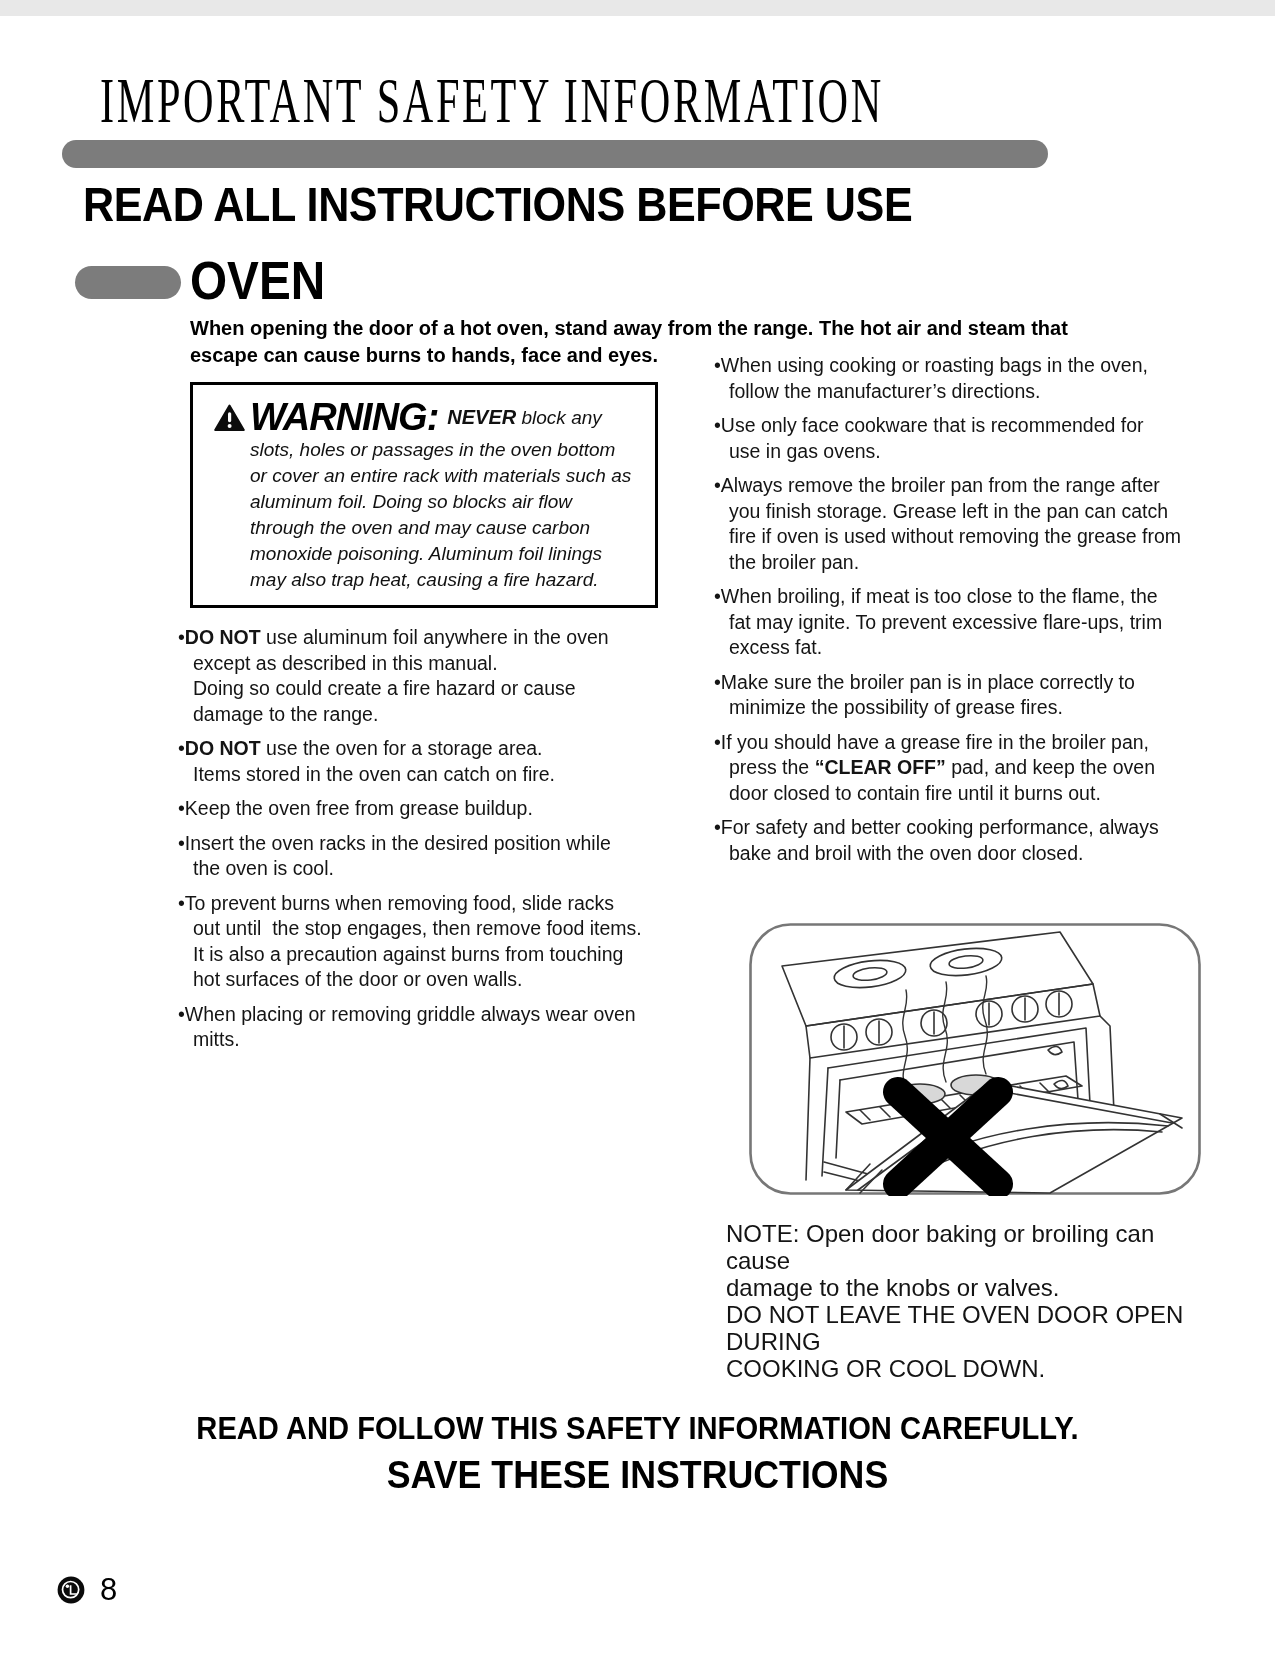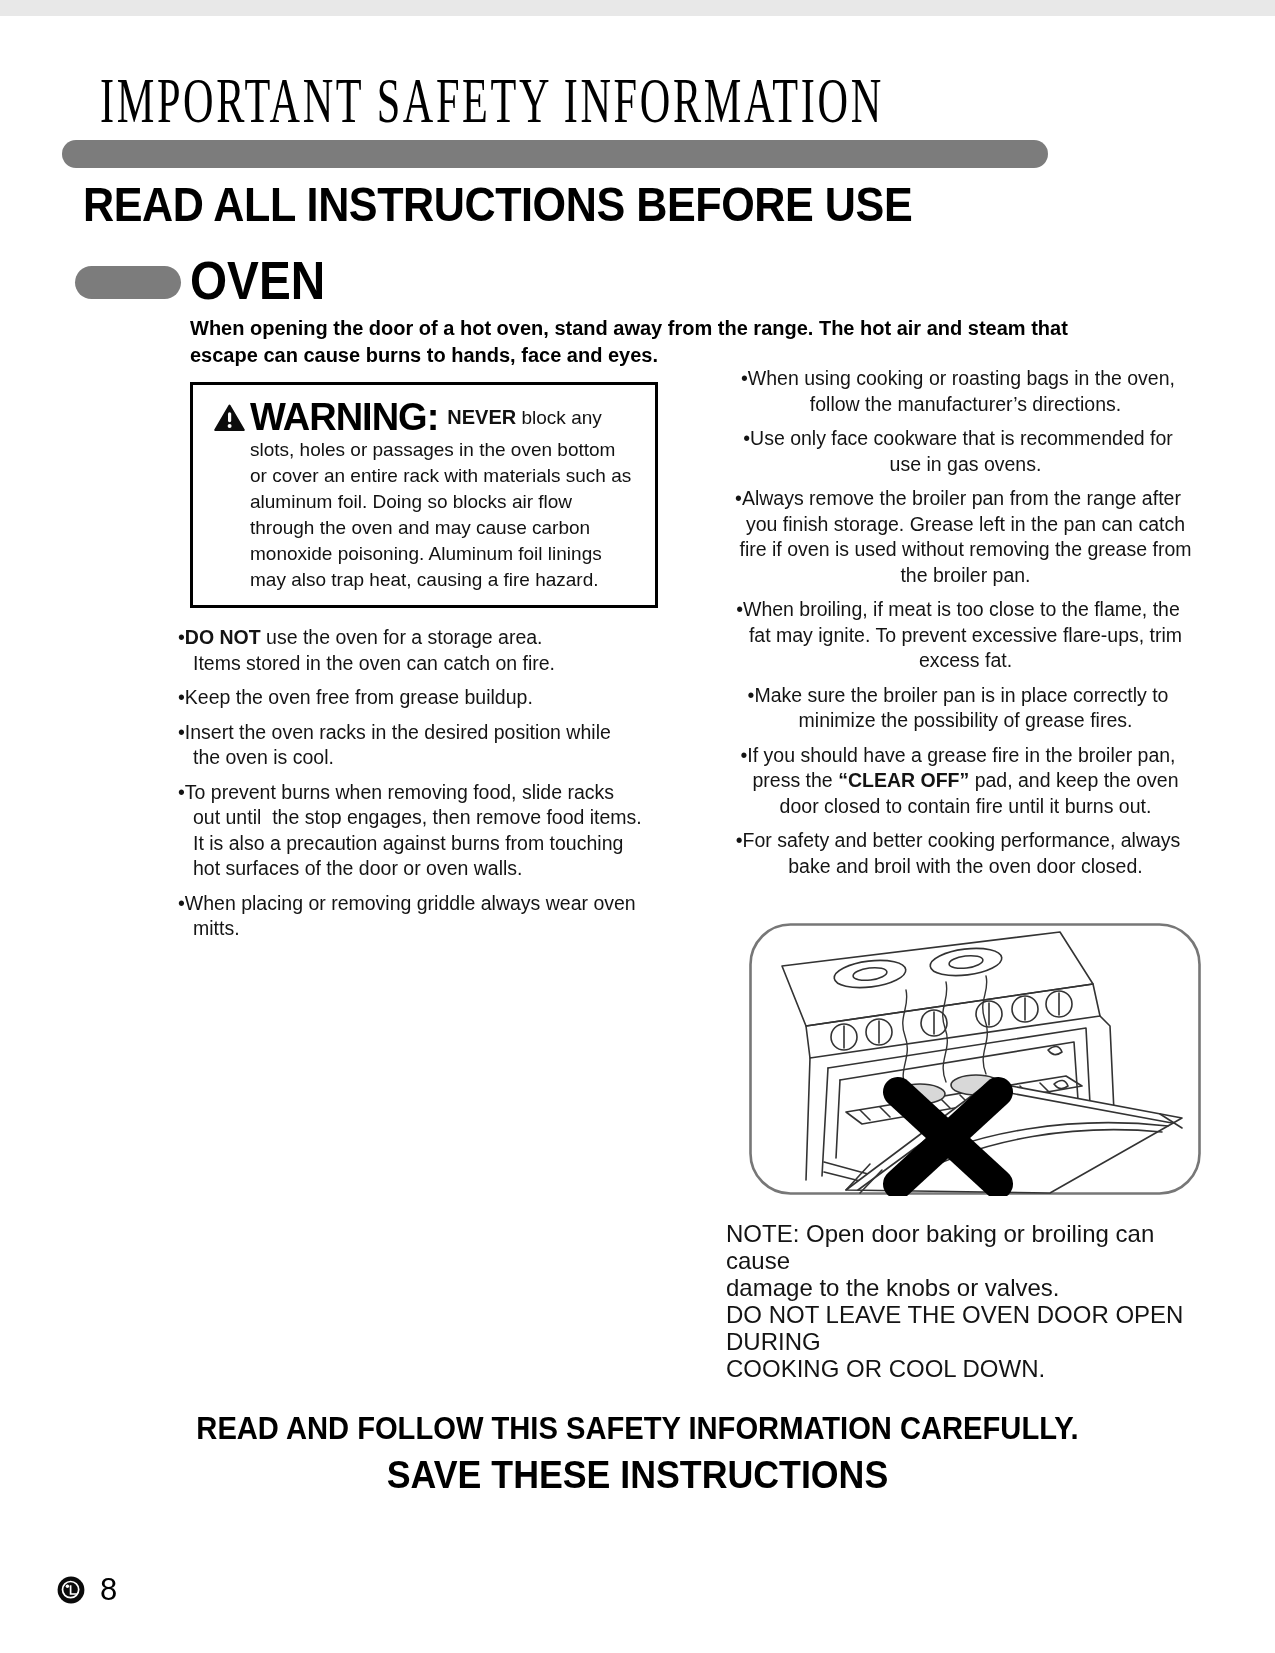--- a/index.html
+++ b/index.html
@@ -31,28 +31,28 @@
     position:absolute;left:190px;top:236px;font-size:53px;line-height:57px;font-weight:bold;
     white-space:nowrap;transform:scaleX(0.9);transform-origin:left center;color:#000;
   }
   .intro{
     position:absolute;left:190px;top:299px;width:965px;
     font-size:20px;line-height:26.5px;font-weight:bold;white-space:pre-wrap;color:#000;
   }
 
   
   .col-left{position:absolute;left:178px;top:366px;width:486px;}
-  .col-right{position:absolute;left:714px;top:350px;width:488px;text-align:center;}
+  .col-right{position:absolute;left:714px;top:337px;width:488px;}
 
   .warning-box{
     position:relative;box-sizing:border-box;margin-left:12px;margin-bottom:17px;
     width:468px;border:3px solid #000;padding:12px 2px 12px 57px;background:#fff;
   }
   .warn-icon{position:absolute;left:21px;top:19px;line-height:0;}
-  .warn-text{margin:0;font-size:19px;line-height:26px;white-space:pre-wrap;color:#111;}
+  .warn-text{margin:0;font-size:19px;line-height:26px;white-space:pre-wrap;color:#111;font-style:italic;}
   .warn-label{
     font-family:"Liberation Sans",sans-serif;font-size:38px;line-height:40px;font-weight:bold;
     letter-spacing:-1px;vertical-align:-6px;margin-right:9px;color:#000;
   }
   .warn-text .b{font-size:20px;}
 
   ul.bullets{list-style:none;margin:0;padding:0;font-size:19.5px;line-height:25.5px;color:#141414;}
   ul.bullets li{
     white-space:pre-wrap;padding-left:15px;text-indent:-15px;margin:0 0 9px 0;
   }
@@ -107,20 +107,24 @@
       </span>
       <p class="warn-text"><span class="warn-label">WARNING:</span><span class="b">NEVER</span><span> block any
 slots, holes or passages in the oven bottom
 or cover an entire rack with materials such as
 aluminum foil. Doing so blocks air flow
 through the oven and may cause carbon
 monoxide poisoning. Aluminum foil linings
 may also trap heat, causing a fire hazard.</span></p>
     </div>
     <ul class="bullets">
+        <li><span class="b">DO NOT</span><span> use aluminum foil anywhere in the oven
+except as described in this manual.
+Doing so could create a fire hazard or cause
+damage to the range.</span></li>
         <li><span class="b">DO NOT</span><span> use the oven for a storage area.
 Items stored in the oven can catch on fire.</span></li>
         <li><span>Keep the oven free from grease buildup.</span></li>
         <li><span>Insert the oven racks in the desired position while
 the oven is cool.</span></li>
         <li><span>To prevent burns when removing food, slide racks
 out until  the stop engages, then remove food items.
 It is also a precaution against burns from touching
 hot surfaces of the door or oven walls.</span></li>
         <li><span>When placing or removing griddle always wear oven

